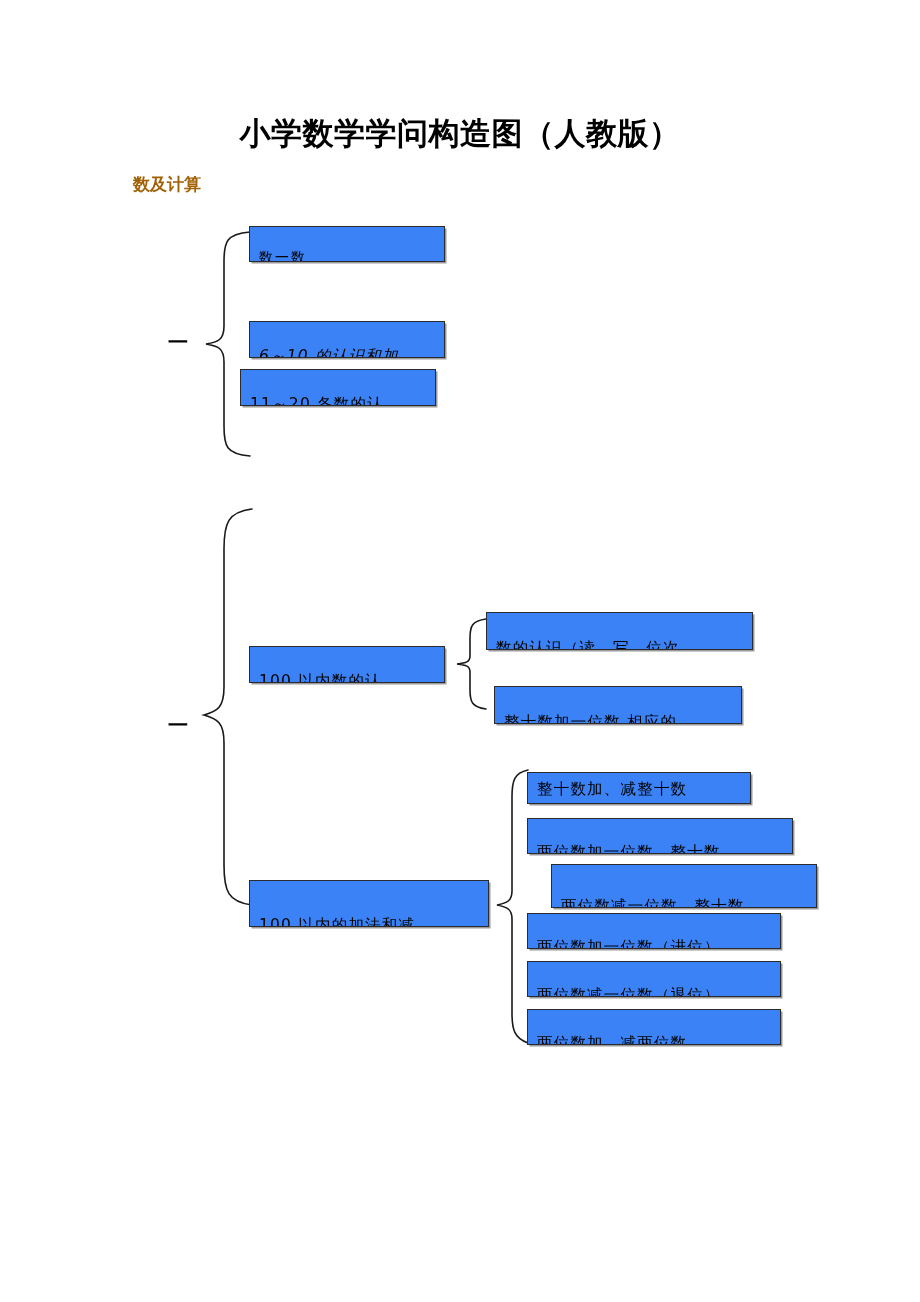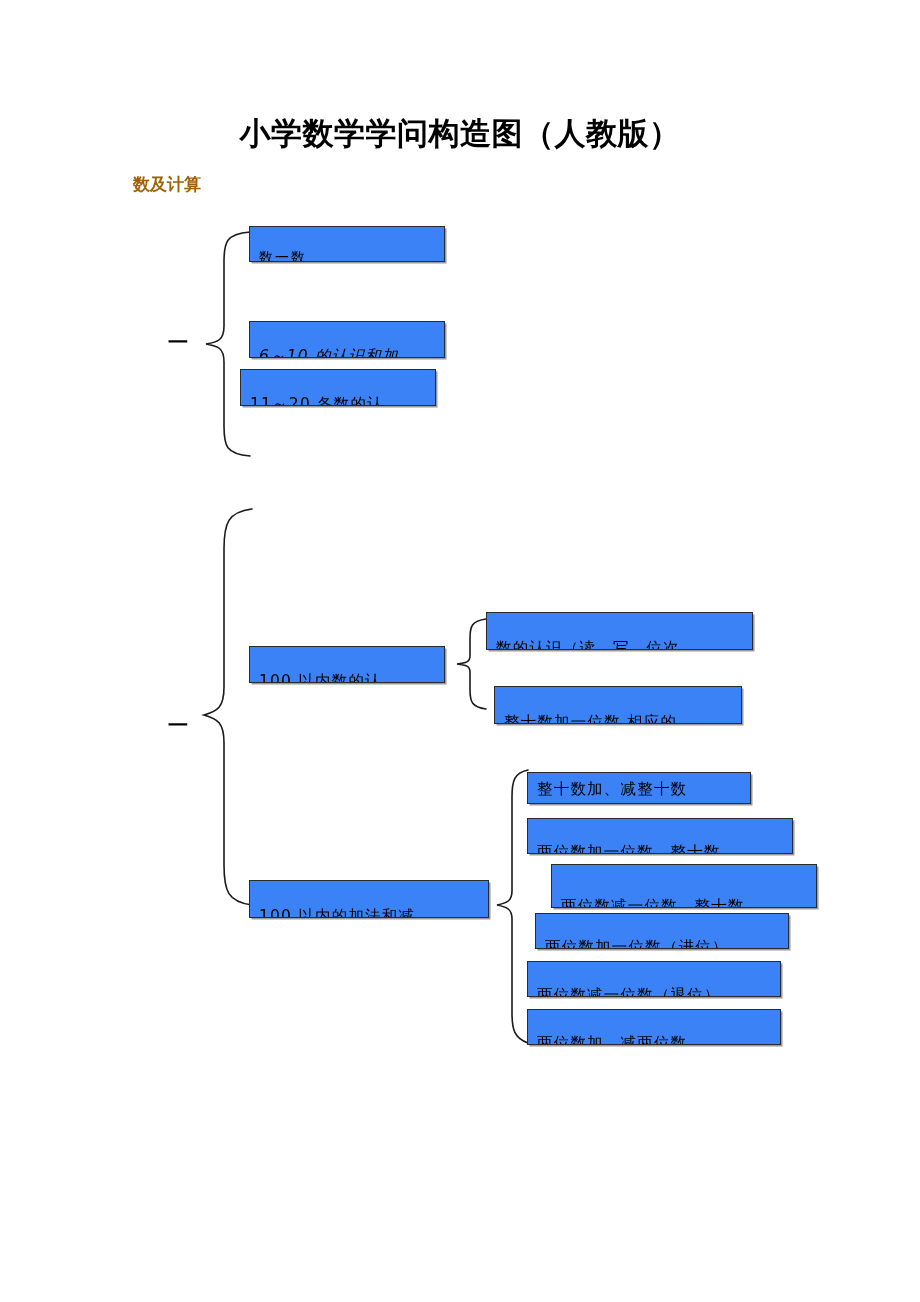--- a/index.html
+++ b/index.html
@@ -137,42 +137,42 @@
   </svg>
 
   <div class="node" style="left:486px; top:612px; width:267px; height:38px;">
     <span class="node-text">数的认识（读、写、位次、</span>
   </div>
 
   <div class="node" style="left:494px; top:686px; width:248px; height:38px;">
     <span class="node-text">整十数加一位数 相应的</span>
   </div>
 
-  <div class="node" style="left:249px; top:880px; width:240px; height:38px;">
+  <div class="node" style="left:249px; top:880px; width:240px; height:47px;">
     <span class="node-text">100 以内的加法和减</span>
   </div>
 
   <svg class="brace" style="left:492px; top:767px;" width="38" height="280" viewBox="0 0 38 280">
     <path d="M36 3 C 22 6, 20 14, 20 30 L 20 124 C 20 134, 15 136, 5 138
              C 15 140, 20 142, 20 152 L 20 246 C 20 262, 22 271, 36 276"></path>
   </svg>
 
   <div class="node clip-none" style="left:527px; top:772px; width:224px; height:32px;">
     <span class="node-text">整十数加、减整十数</span>
   </div>
 
   <div class="node" style="left:527px; top:818px; width:266px; height:36px;">
     <span class="node-text">两位数加一位数、整十数</span>
   </div>
 
   <div class="node" style="left:527px; top:864px; width:266px; height:44px;margin-left:24px;">
     <span class="node-text">两位数减一位数、整十数</span>
   </div>
 
-  <div class="node" style="left:527px; top:913px; width:254px; height:36px;margin-left:8px;">
+  <div class="node" style="left:527px; top:913px; width:254px; height:36px;">
     <span class="node-text">两位数加一位数（进位）</span>
   </div>
 
   <div class="node" style="left:527px; top:961px; width:254px; height:36px;">
     <span class="node-text">两位数减一位数（退位）</span>
   </div>
 
   <div class="node" style="left:527px; top:1009px; width:254px; height:36px;">
     <span class="node-text">两位数加、减两位数</span>
   </div>

